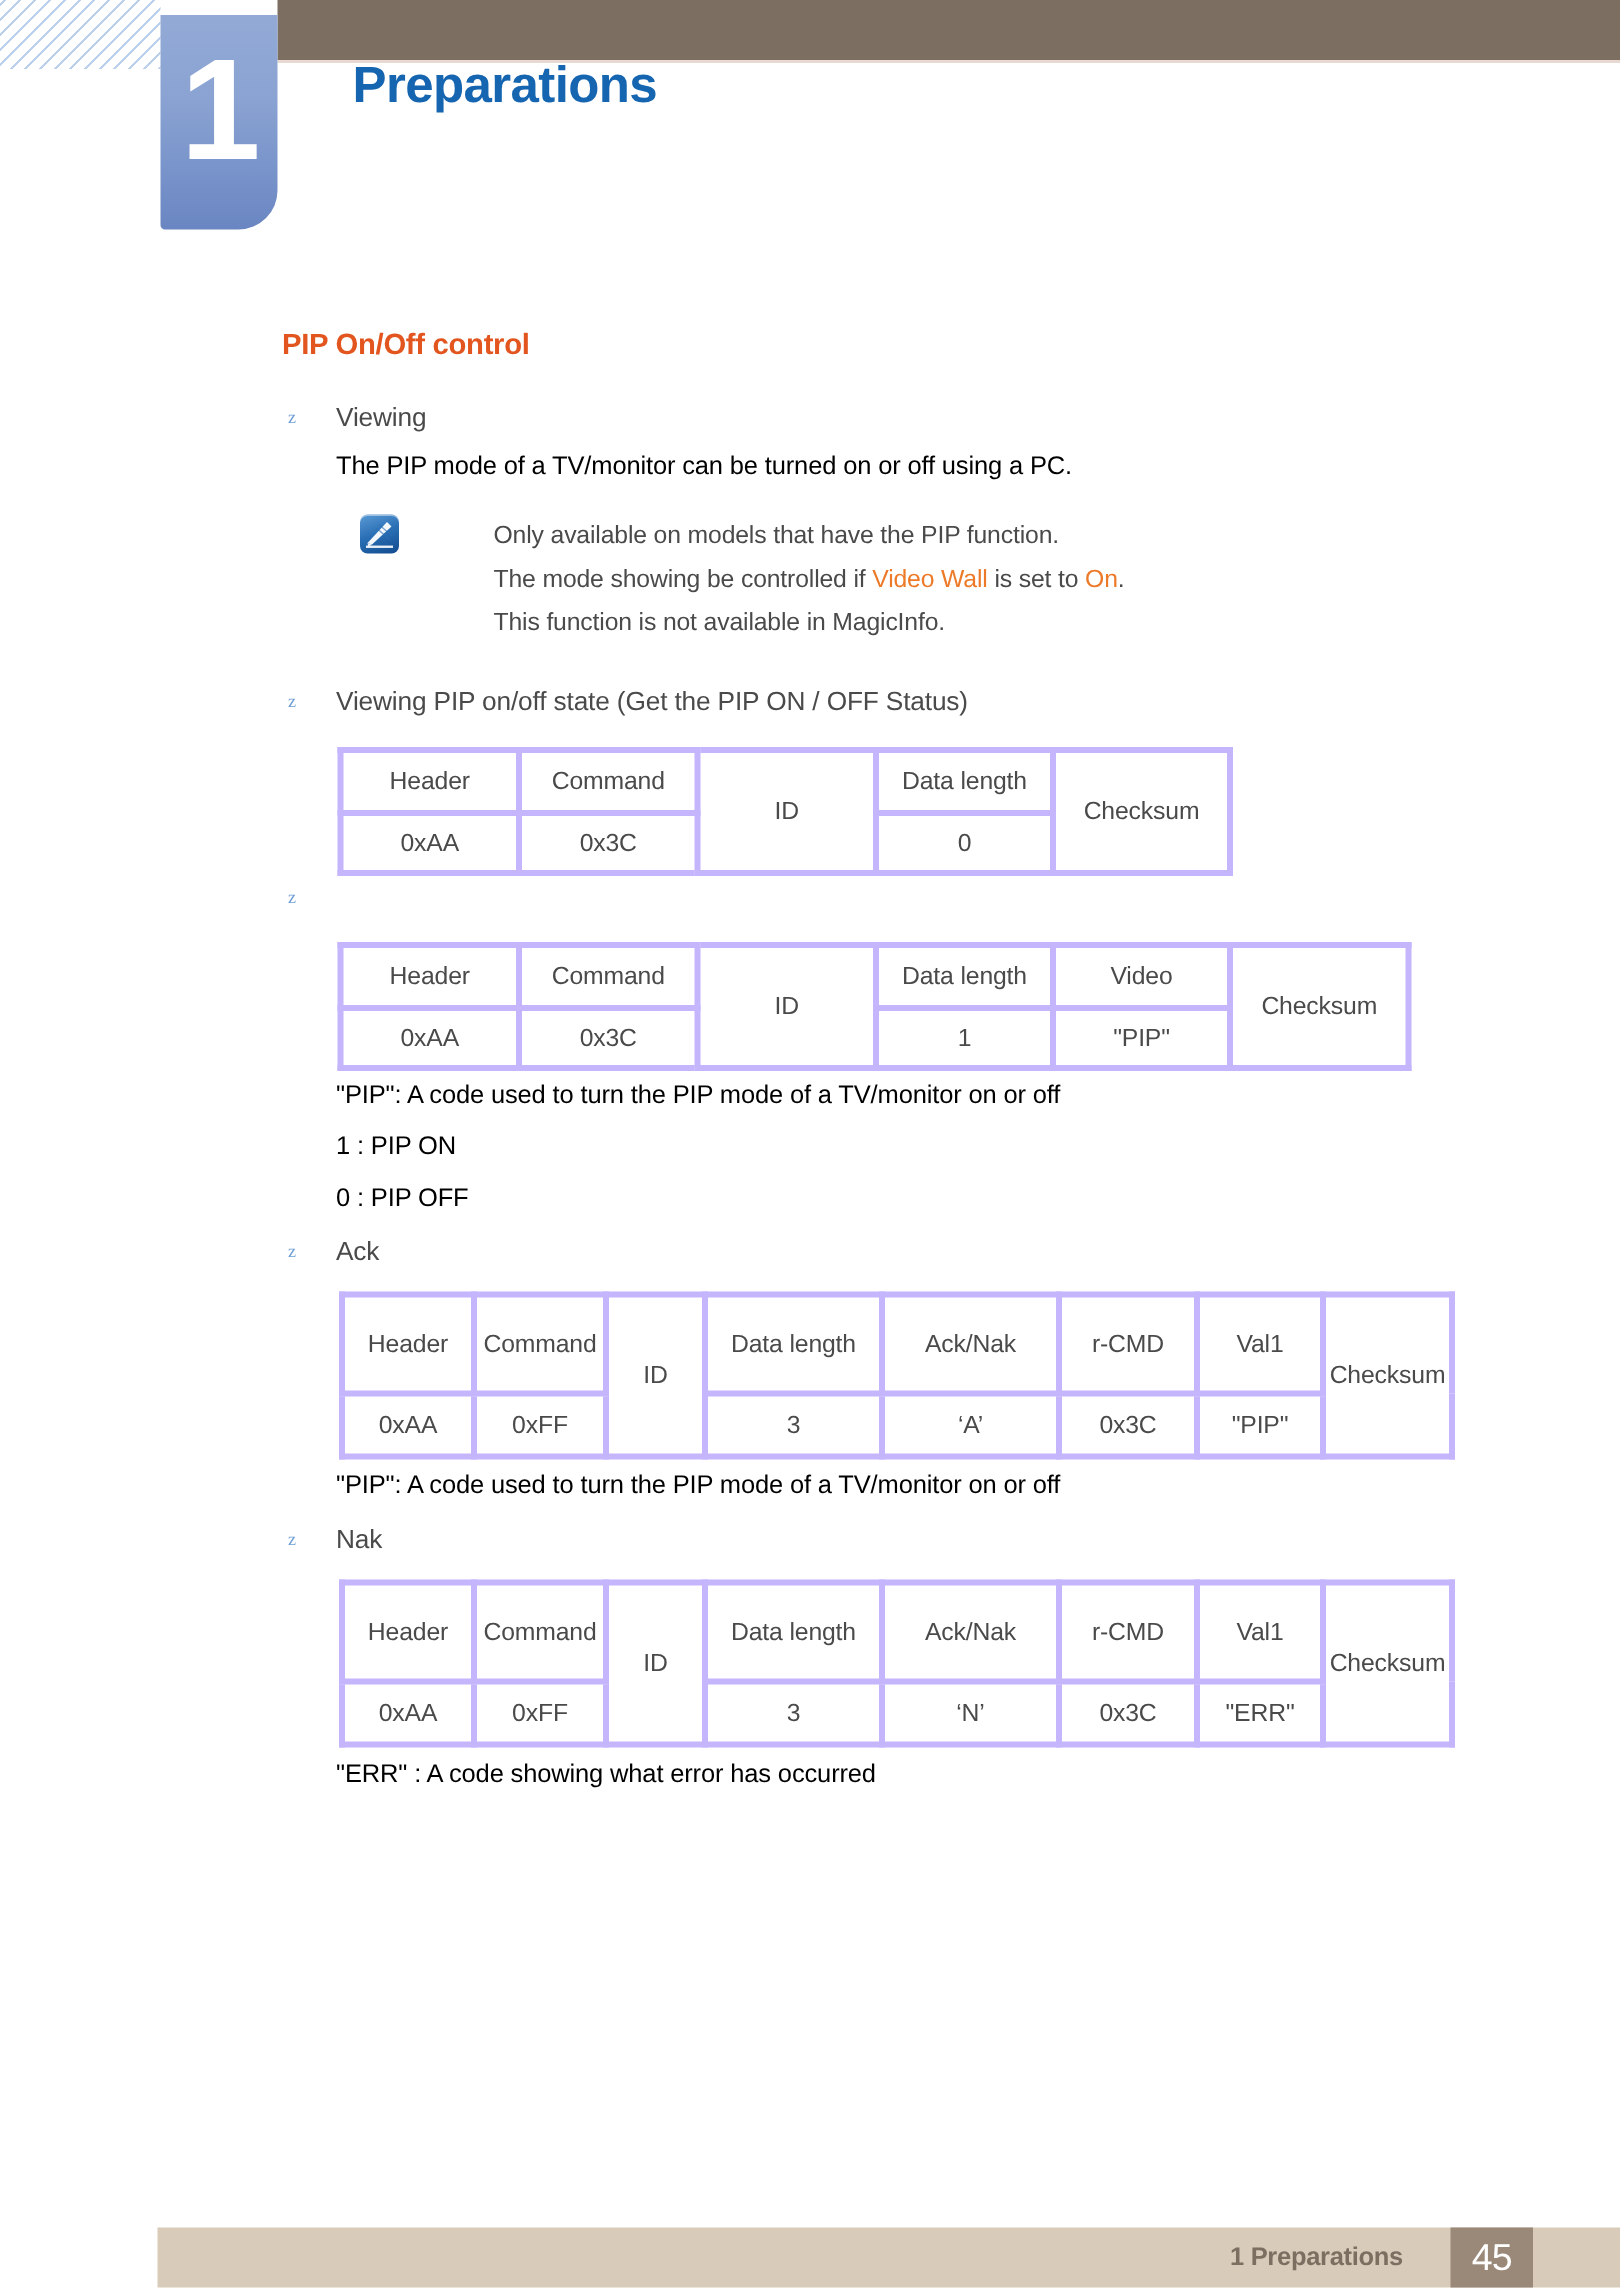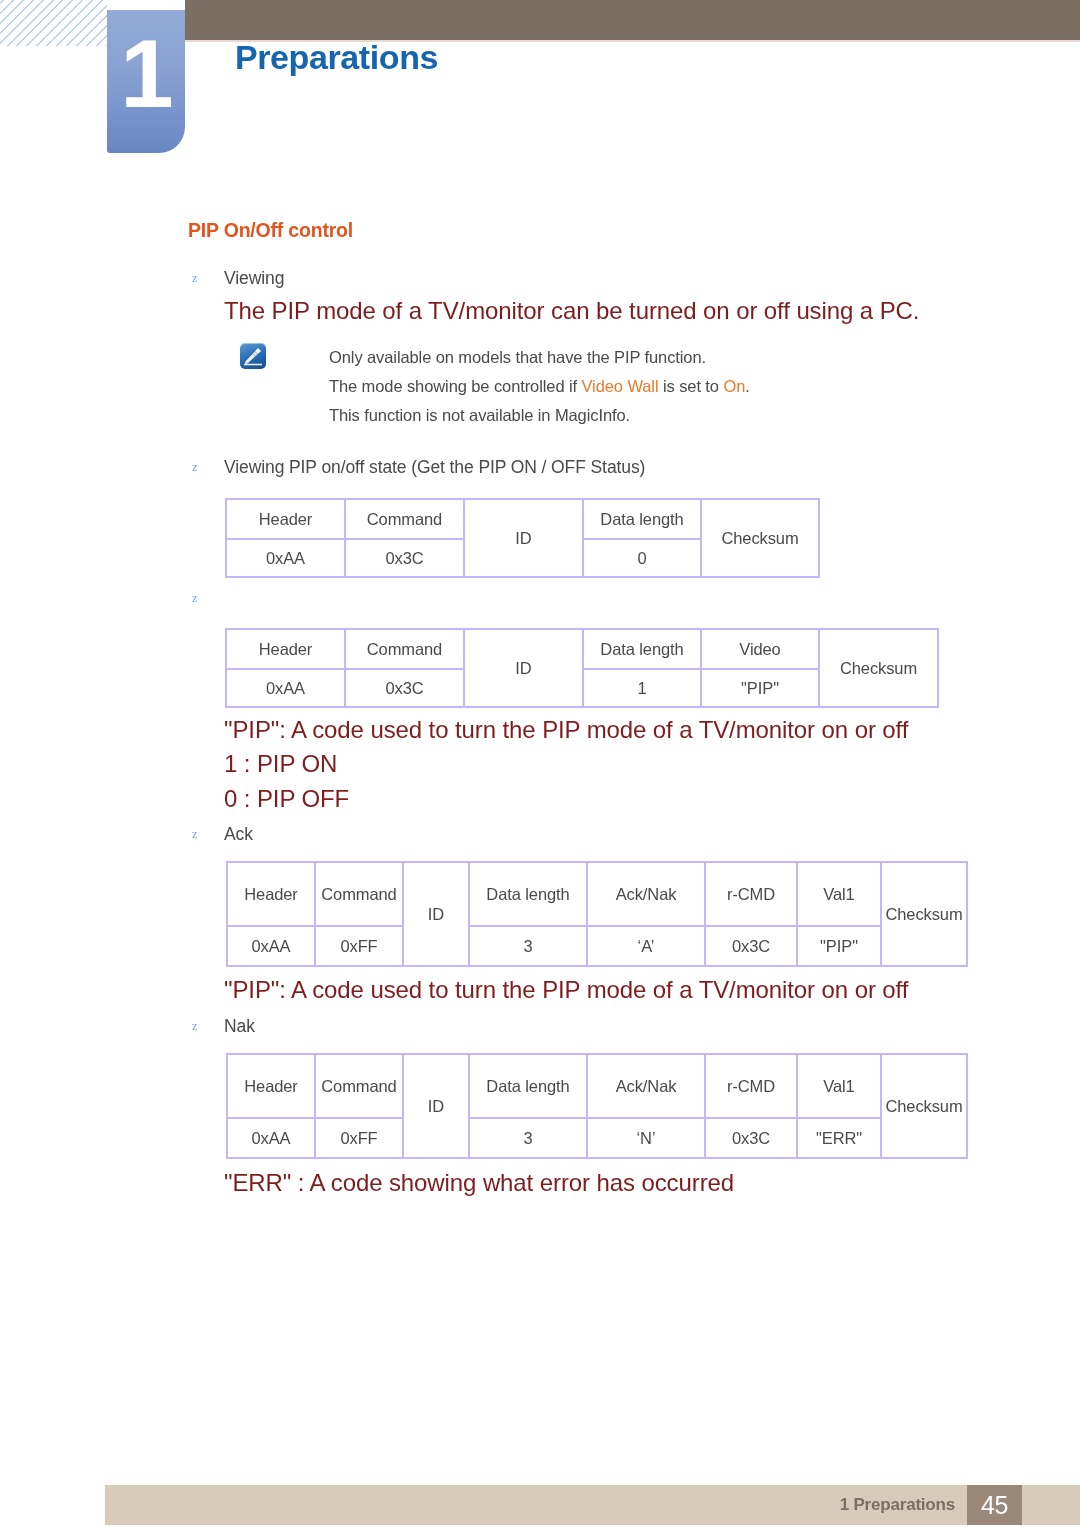--- a/index.html
+++ b/index.html
@@ -114,22 +114,22 @@
     box-sizing: border-box;
   }
   .bullet-text {
     font-size: 17.5px;
     color: #4a4a4a;
     line-height: 24px;
     letter-spacing: -0.1px;
   }
   .plain-line {
     position: absolute;
-    font-size: 24px;
-    color: #7f1d1d;
+    font-size: 17px;
+    color: #000000;
     line-height: 24px;
     letter-spacing: -0.1px;
   }
 
   
   .note {
     position: absolute;
     left: 240px;
     top: 343px;
     display: flex;
@@ -156,21 +156,21 @@
 
   
   .dtable {
     position: absolute;
     border-collapse: collapse;
     border: 2px solid #8a6f45;
     table-layout: fixed;
     background: #ffffff;
   }
   .dtable td {
-    border: 2px solid #c4b5fd;
+    border: 4px solid #c4b5fd;
     text-align: center;
     vertical-align: middle;
     font-size: 16.5px;
     color: #4a4a4a;
     padding: 0 2px;
     letter-spacing: -0.1px;
     word-wrap: break-word;
   }
 
   
@@ -182,21 +182,21 @@
     height: 40px;
     background: #d9cbba;
   }
   .footer-text {
     position: absolute;
     left: 820px;
     top: 1495px;
     font-size: 17px;
     font-weight: bold;
     color: #7c6e61;
-    text-align: right;
+    text-align: left;
     width: 135px;
     letter-spacing: -0.2px;
   }
   .footer-page-box {
     position: absolute;
     left: 967px;
     top: 1485px;
     width: 55px;
     height: 40px;
     background: #9a8878;

